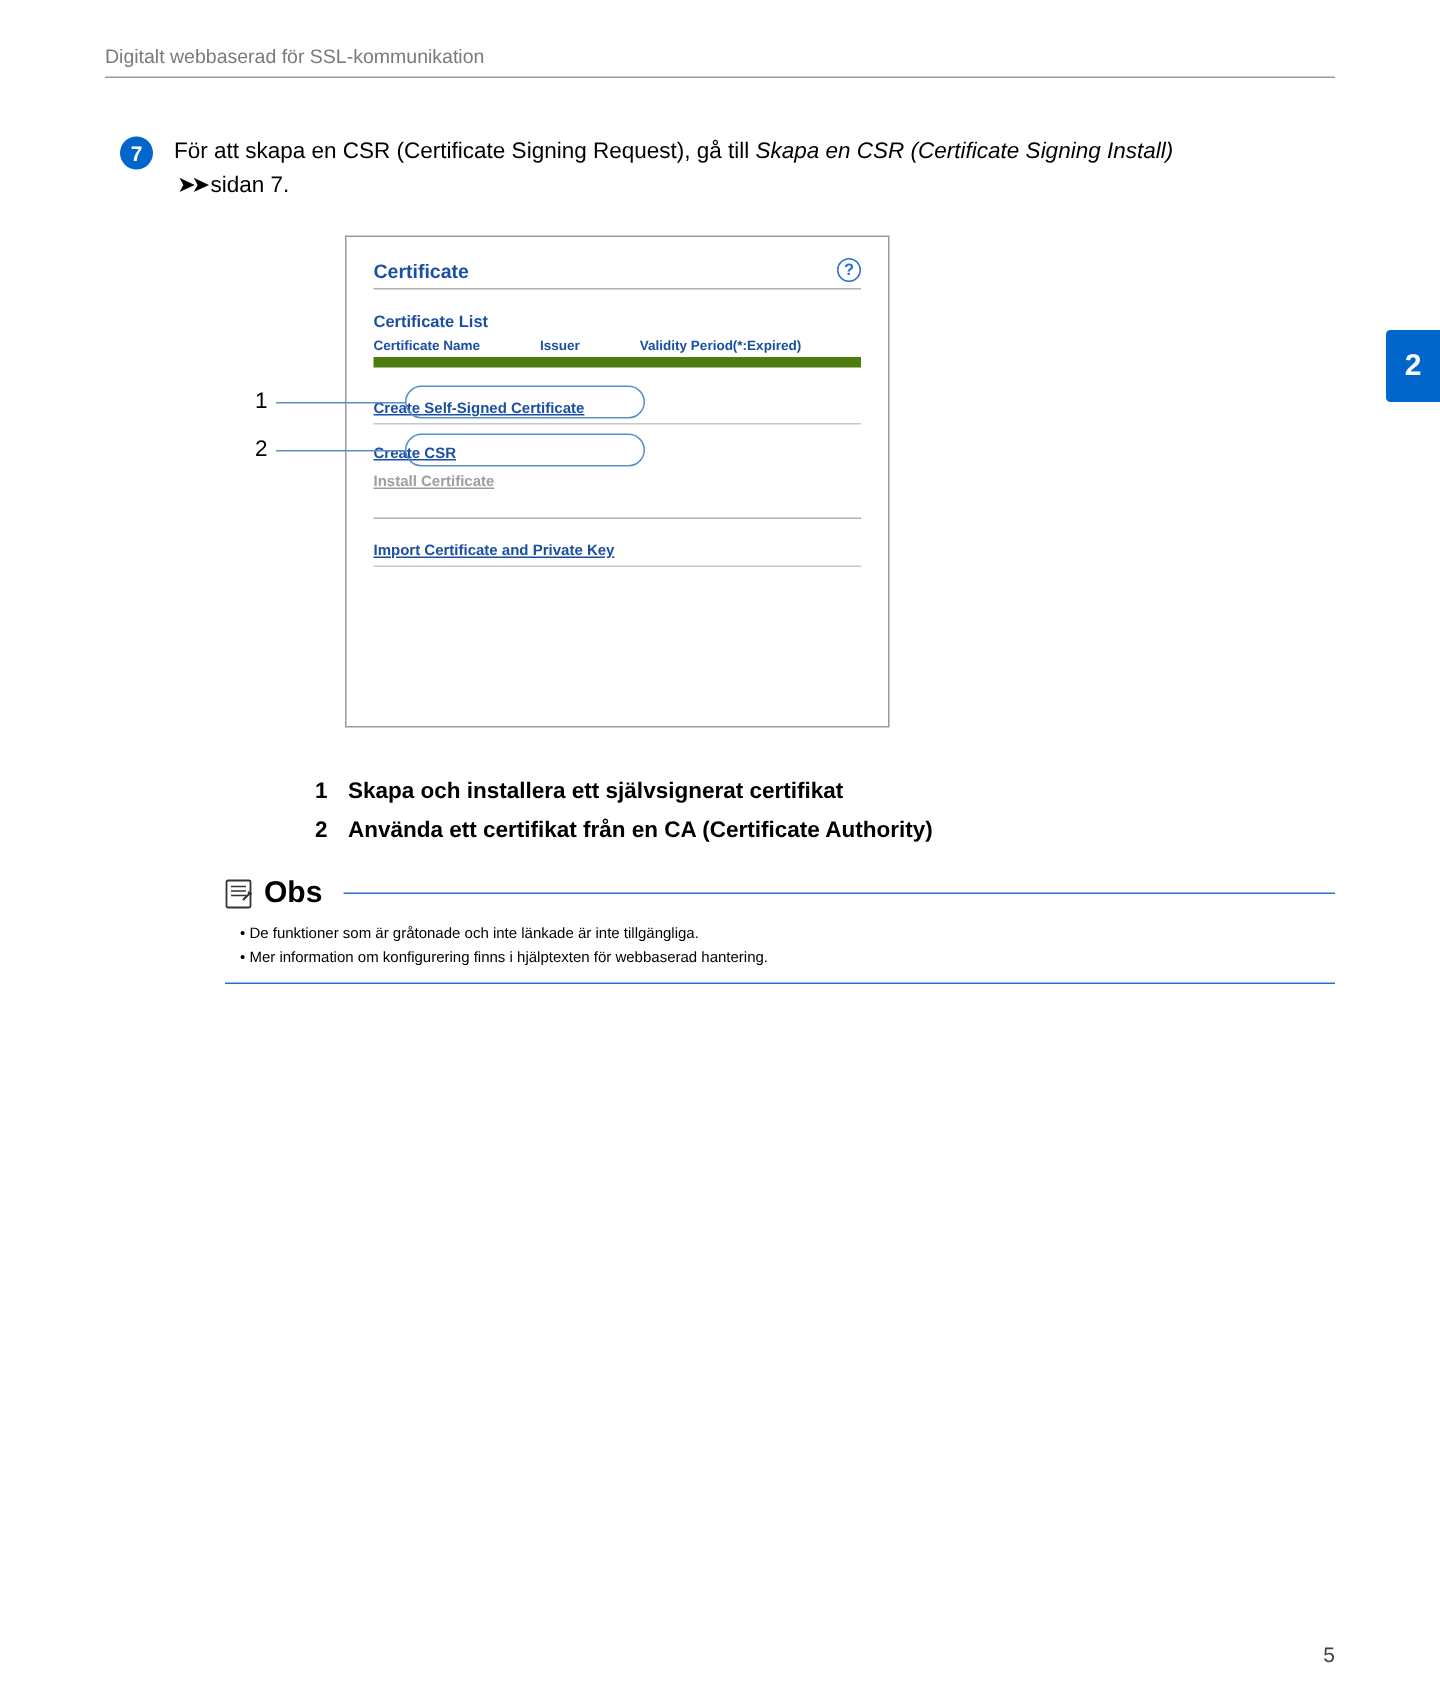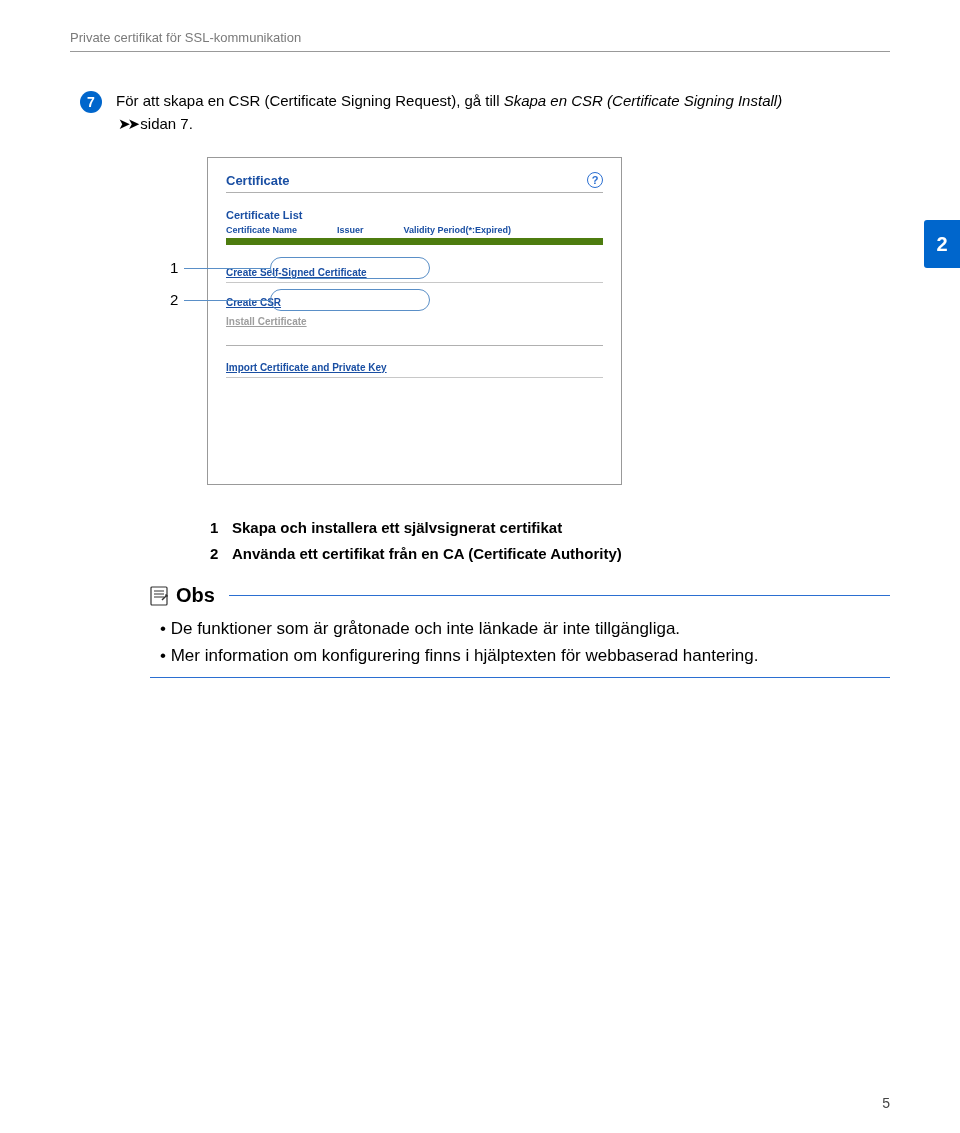--- a/index.html
+++ b/index.html
@@ -77,22 +77,22 @@
     position: absolute;
     height: 1px;
     background: #5a8fc7;
   }
   .callout-num {
     position: absolute;
     font-size: 15px;
     color: #000;
   }
   .panel {
-    width: 415px;
-    margin-left: 67px;
+    width: 363px;
+    margin-left: 90px;
     border: 1px solid #999;
     background: #fff;
     padding: 14px 18px 26px 18px;
     font-size: 10px;
   }
   .panel-title-row {
     display: flex;
     justify-content: space-between;
     align-items: center;
     border-bottom: 1px solid #b0b0b0;
@@ -194,21 +194,21 @@
     font-size: 20px;
     font-weight: bold;
   }
   .obs-line {
     flex: 1;
     border-top: 1px solid #2b6fd1;
     margin-left: 6px;
   }
   .obs-list {
     margin-top: 8px;
-    font-size: 17px;
+    font-size: 10px;
     line-height: 1.6;
     padding-left: 10px;
   }
   .obs-list div::before {
     content: "• ";
   }
   .obs-bottom-line {
     border: none;
     border-top: 1px solid #2b6fd1;
     margin-top: 8px;
@@ -219,21 +219,21 @@
     bottom: 22px;
     right: 70px;
     font-size: 14px;
     color: #444;
   }
 </style>
 </head>
 <body>
 
 <div class="page">
-  <div class="header-title">Private certifikat för SSL-kommunikation</div>
+  <div class="header-title">Digitalt webbaserad för SSL-kommunikation</div>
   <hr class="header-rule">
 
   <div class="step-row">
     <div class="step-badge">7</div>
     <div class="step-body">
       <div>
         <span>För att skapa en CSR (Certificate Signing Request), gå till </span><span class="italic">Skapa en CSR (Certificate Signing Install)</span><br><span class="arrows">➤➤ </span><span> sidan 7.</span>
       </div>
     </div>
   </div>

